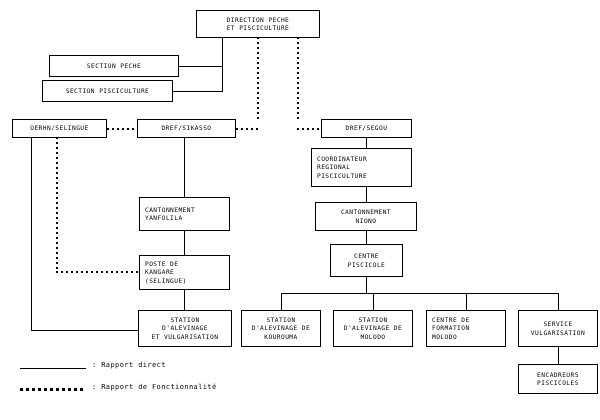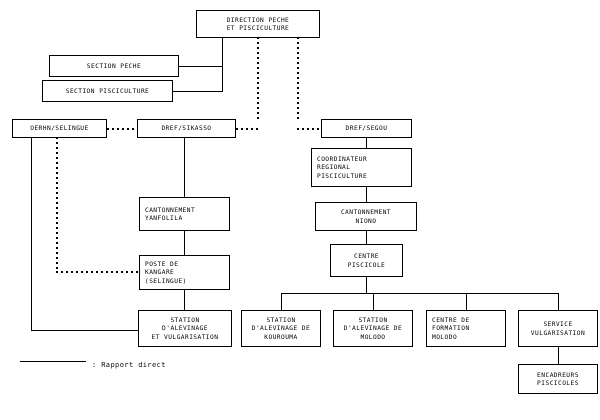--- a/index.html
+++ b/index.html
@@ -55,21 +55,21 @@
   }
   .dot.v {
     width: 2px;
     background-image: repeating-linear-gradient(to bottom,
        #000 0px, #000 2px, transparent 2px, transparent 5px);
   }
 
   .legend-row {
     position: absolute;
     display: flex;
-    align-items: flex-start;
+    align-items: flex-end;
     z-index: 6;
   }
   .legend-sample-solid {
     width: 66px;
     height: 1px;
     background: #000000;
   }
   .legend-sample-dotted {
     width: 66px;
     height: 3px;
@@ -212,14 +212,18 @@
   <div class="node center" style="left:518px; top:364px; width:80px; height:30px;">
     <div class="line">ENCADREURS</div>
     <div class="line">PISCICOLES</div>
   </div>
 
   <div class="legend-row" style="left:20px; top:361px;">
     <span class="legend-sample-solid"></span>
     <span class="legend-text">: Rapport direct</span>
   </div>
 
+  <div class="legend-row" style="left:20px; top:383px;">
+    <span class="legend-sample-dotted"></span>
+    <span class="legend-text">: Rapport de Fonctionnalité</span>
+  </div>
 
 </div>
 
 </body></html>

